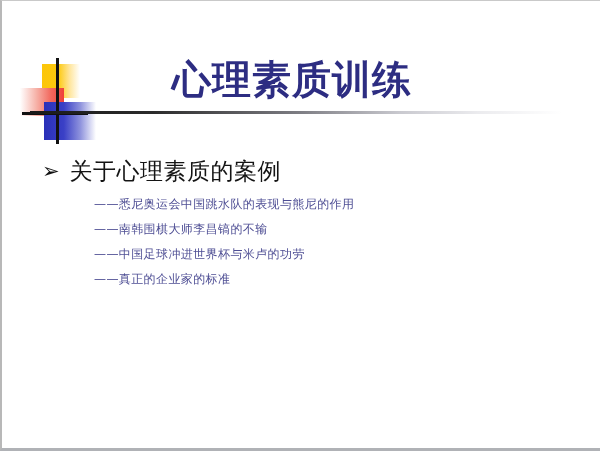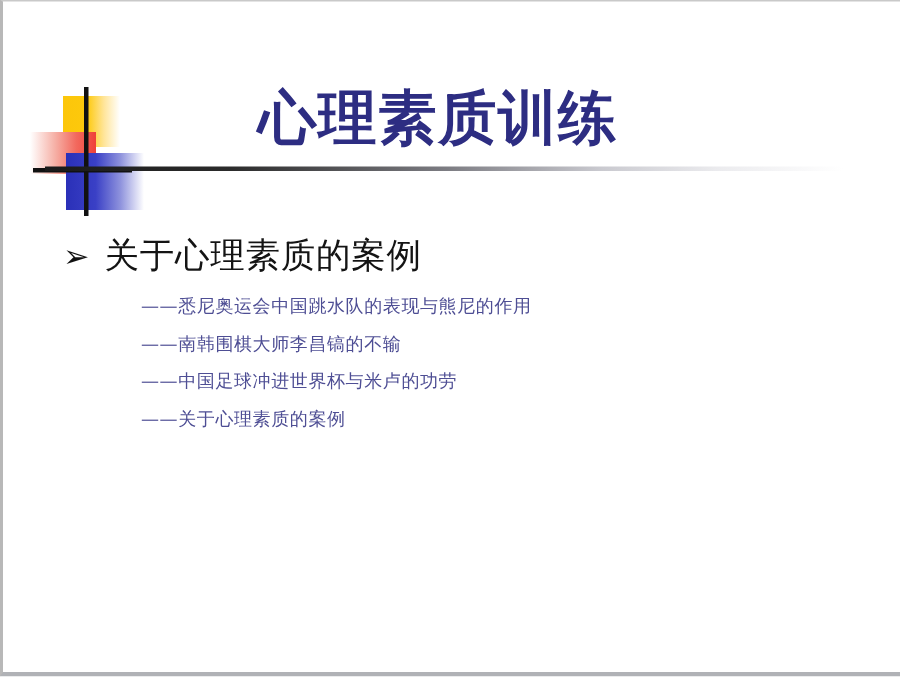--- a/index.html
+++ b/index.html
@@ -164,18 +164,18 @@
 
     <div class="bullet-row">
       <span class="bullet-marker">➢</span>
       <span class="bullet-text">关于心理素质的案例</span>
     </div>
 
     <ul class="sub-list">
       <li class="sub-item">——悉尼奥运会中国跳水队的表现与熊尼的作用</li>
       <li class="sub-item">——南韩围棋大师李昌镐的不输</li>
       <li class="sub-item">——中国足球冲进世界杯与米卢的功劳</li>
-      <li class="sub-item">——关于心理素质的案例</li>
+      <li class="sub-item">——真正的企业家的标准</li>
     </ul>
 
   </div>
 
 </div>
 
 </body></html>

